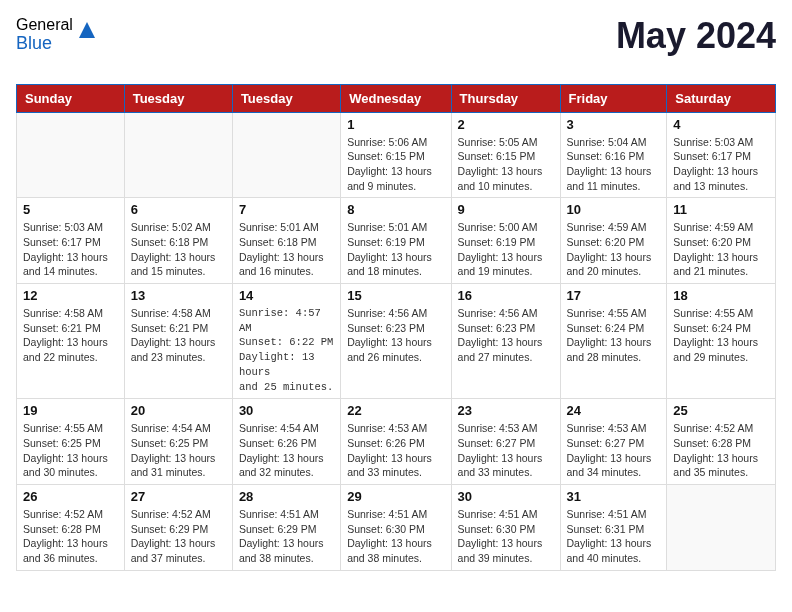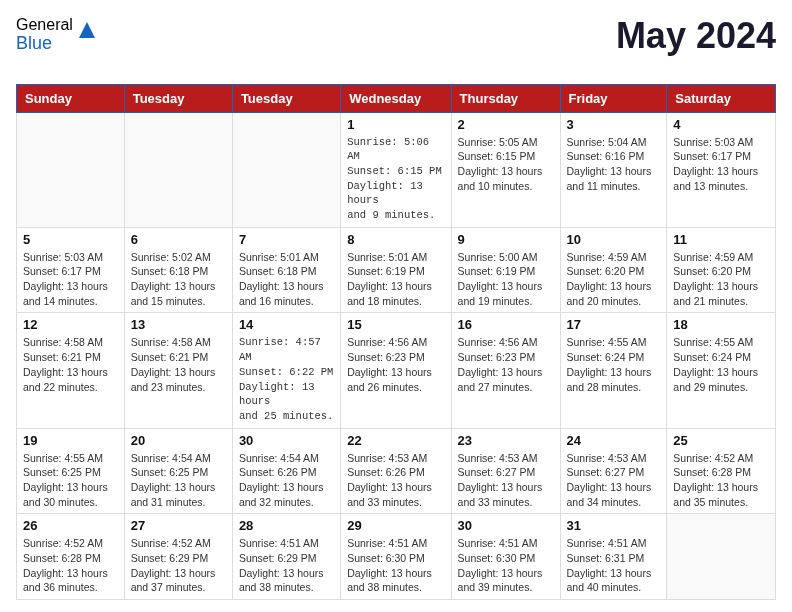--- a/index.html
+++ b/index.html
@@ -114,21 +114,21 @@
         <th>Saturday</th>
       </tr>
   </thead>
   <tbody id="calendar-body">
   <tr>
         <td class="empty"></td>
         <td class="empty"></td>
         <td class="empty"></td>
         <td>
           <div class="day-number">1</div>
-          <div class="day-info" style="white-space: pre-line; font-family: Liberation Mono, monospace;">Sunrise: 5:06 AM
+          <div class="day-info" style="white-space: pre-line;">Sunrise: 5:06 AM
 Sunset: 6:15 PM
 Daylight: 13 hours
 and 9 minutes.</div>
         </td>
         <td>
           <div class="day-number">2</div>
           <div class="day-info" style="white-space: pre-line;">Sunrise: 5:05 AM
 Sunset: 6:15 PM
 Daylight: 13 hours
 and 10 minutes.</div>

